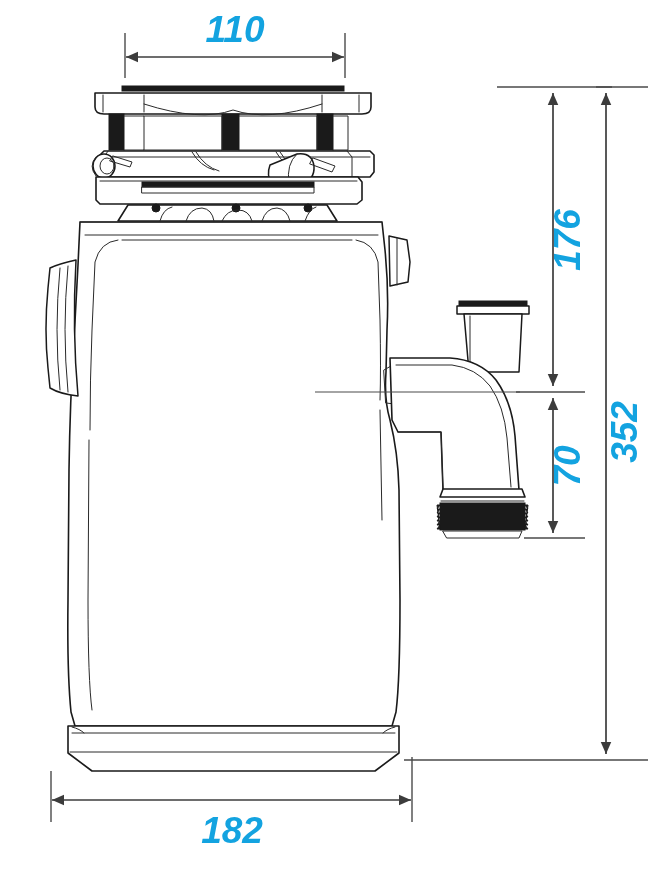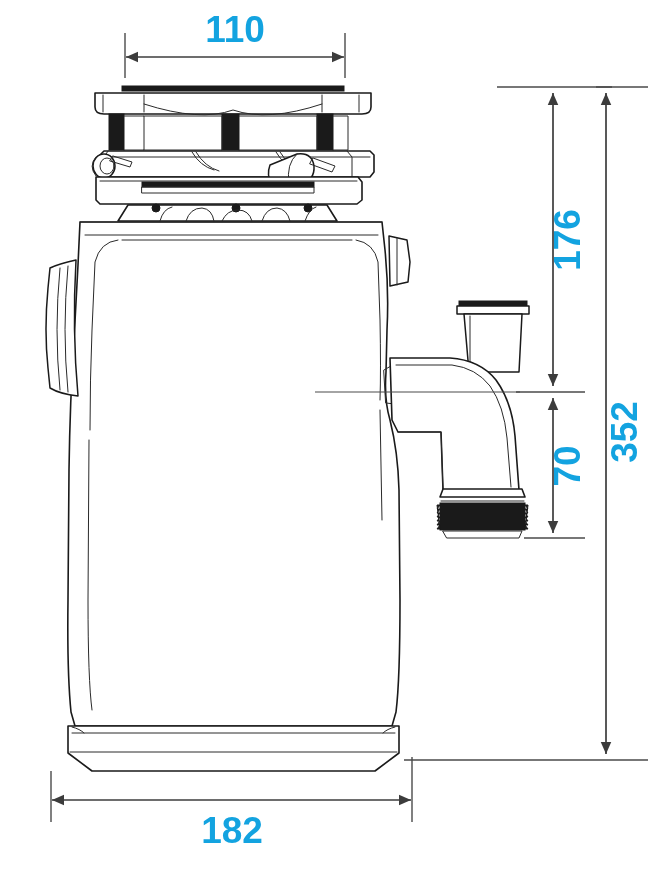--- a/index.html
+++ b/index.html
@@ -11,20 +11,21 @@
     width: 664px;
     height: 892px;
     font-family: "Liberation Sans", sans-serif;
     overflow: hidden;
   }
   #drawing-root {
     position: relative;
     width: 664px;
     height: 892px;
     background: #ffffff;
+    font-style: italic;
   }
   svg#tech-drawing {
     display: block;
     width: 664px;
     height: 892px;
   }
   .outline {
     fill: #ffffff;
     stroke: #1a1a1a;
     stroke-width: 1.6;

